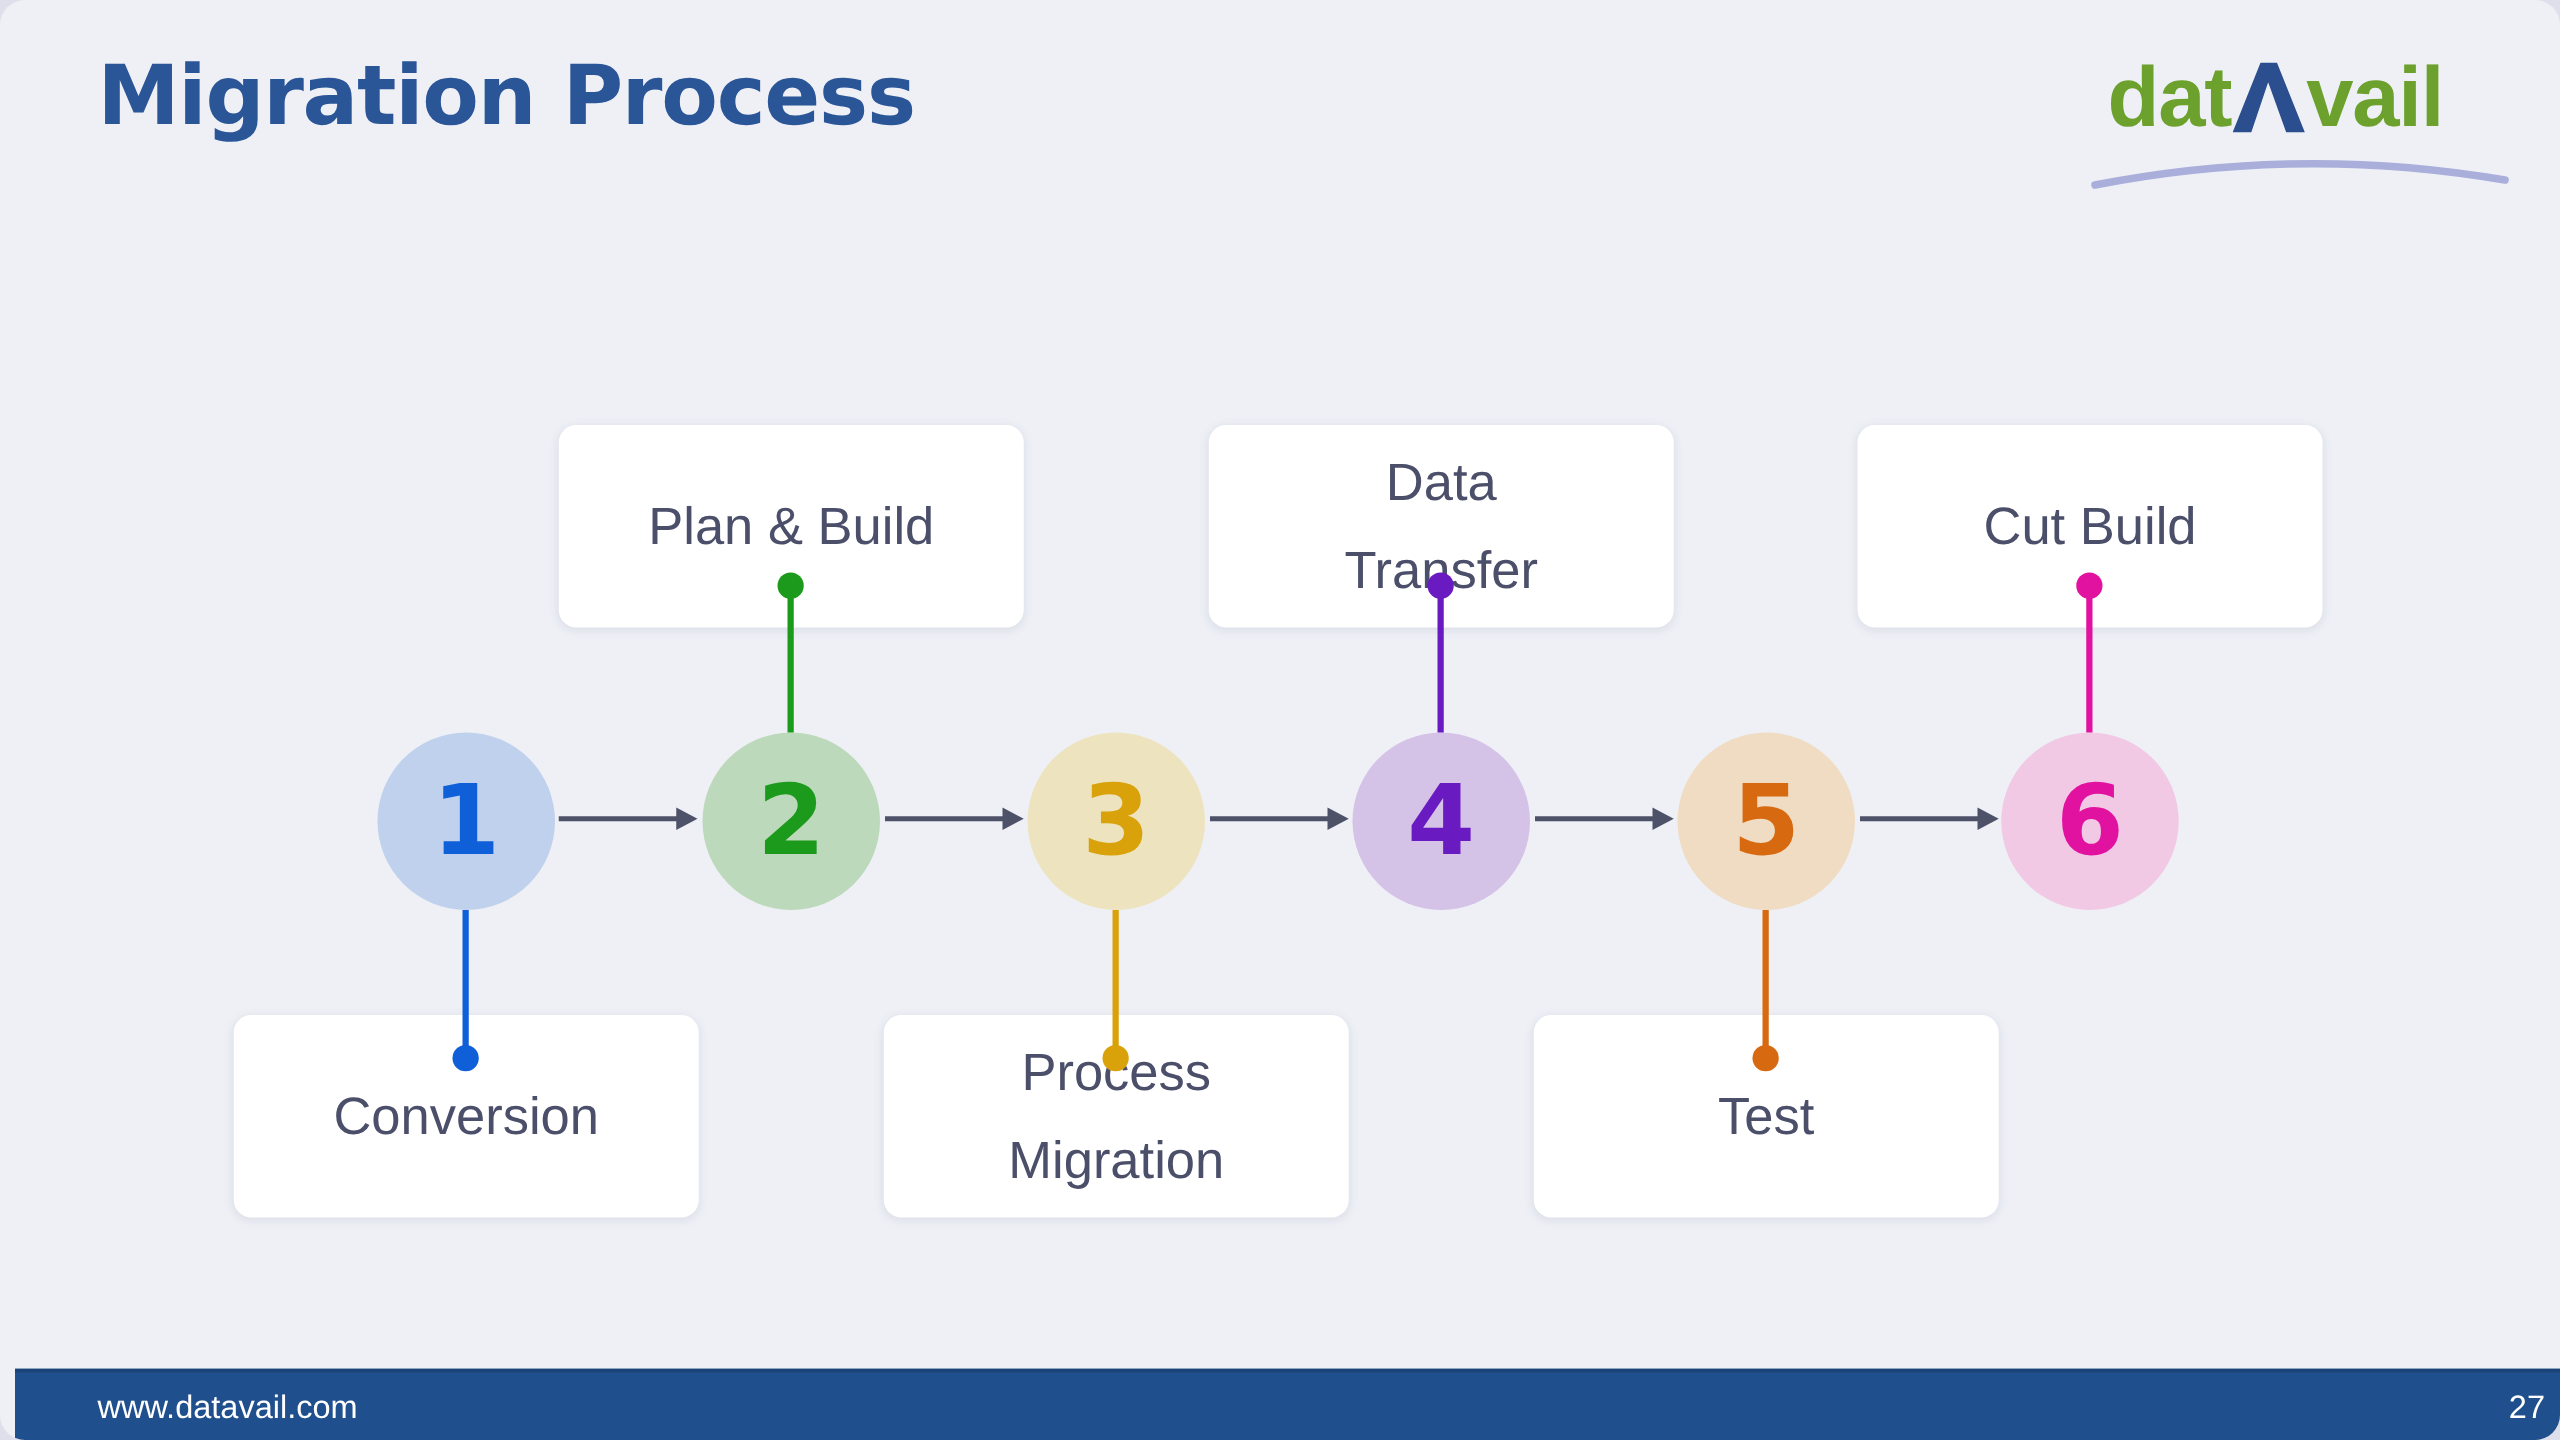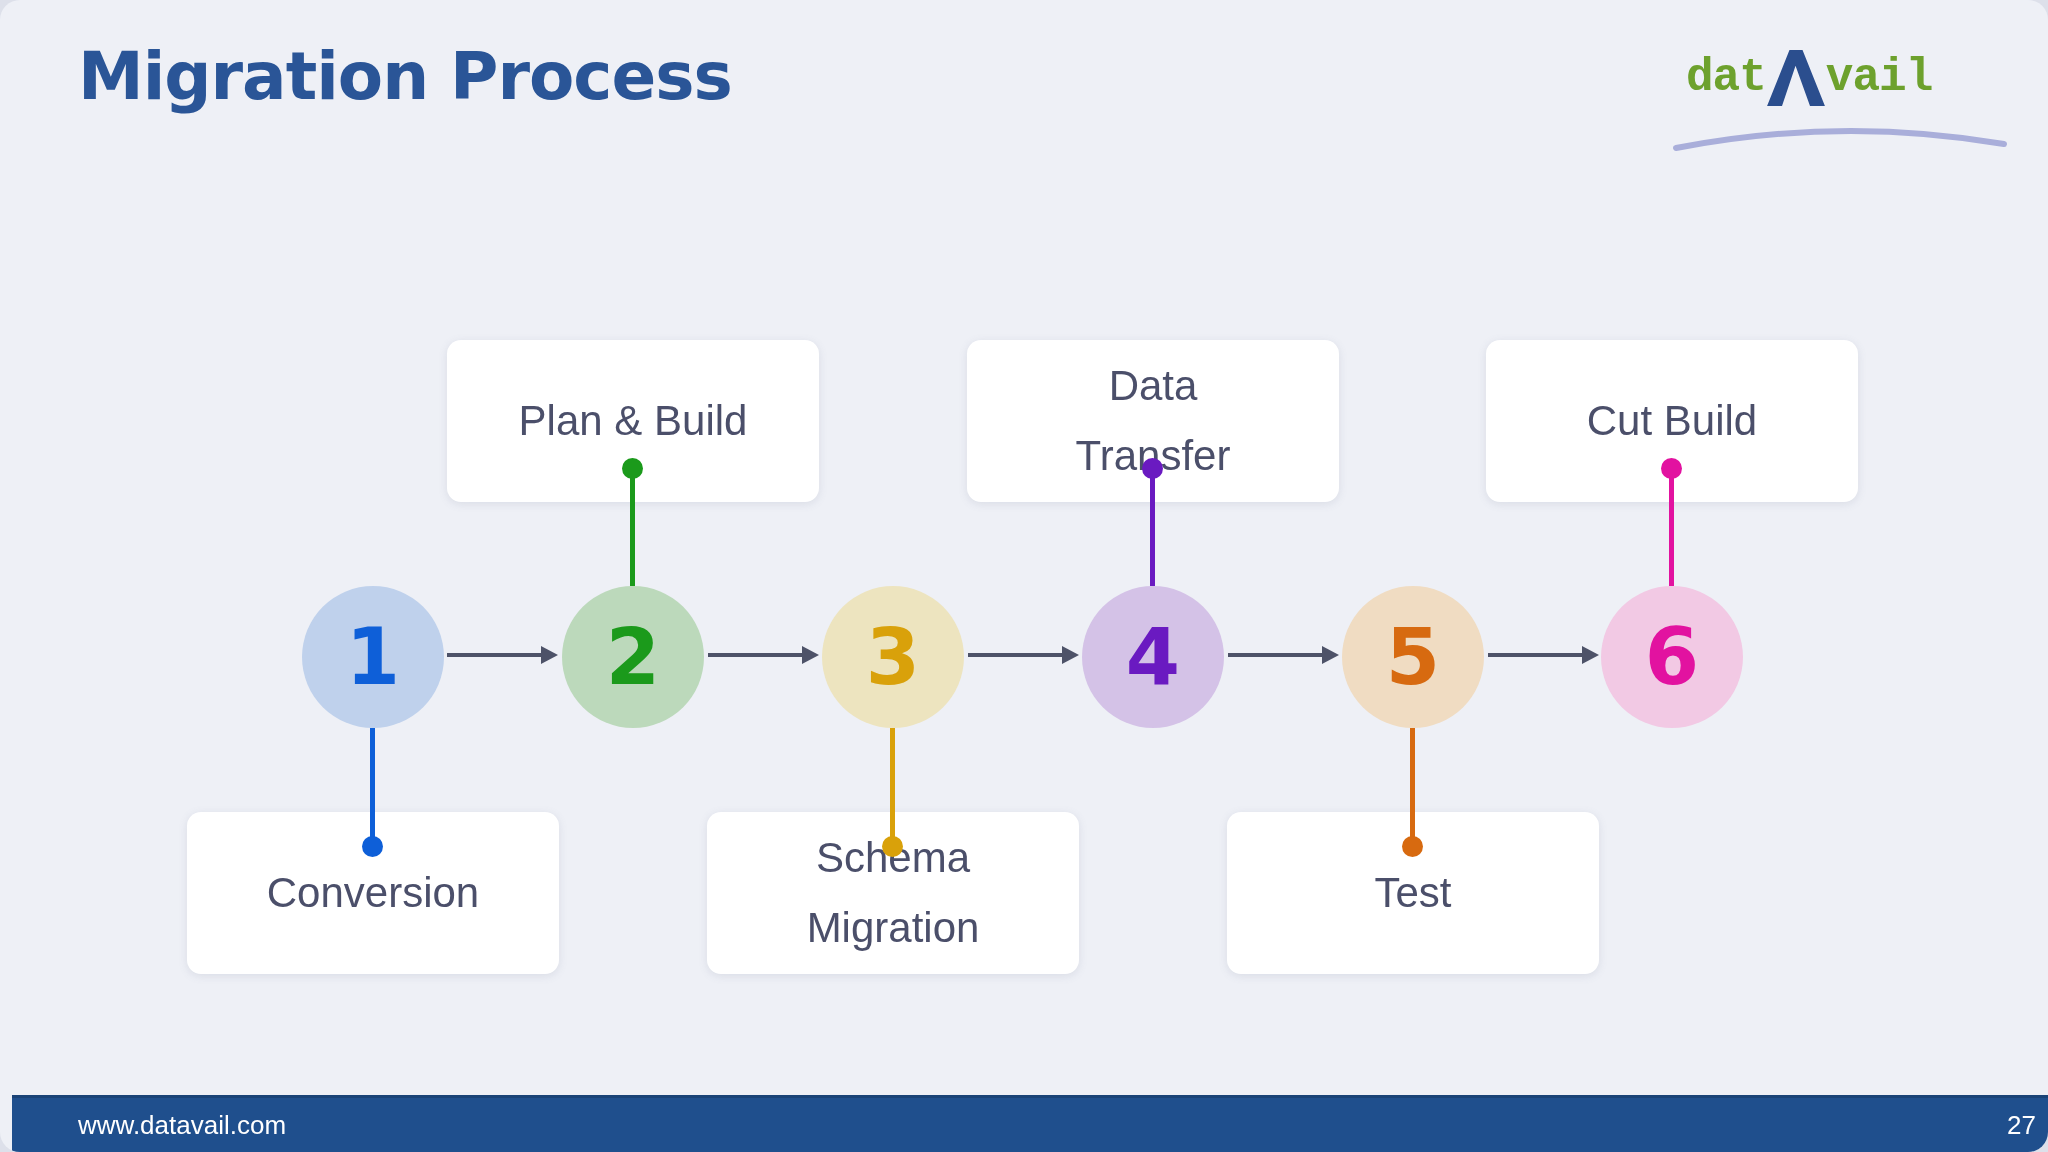--- a/index.html
+++ b/index.html
@@ -13,22 +13,22 @@
   .title{
     position:absolute;left:78px;top:38px;
     font-family:"DejaVu Sans","Liberation Sans",sans-serif;
     font-weight:bold;font-size:66px;letter-spacing:-1px;
     color:var(--title,#2A5597);
   }
   
   .logo{position:absolute;right:52px;top:40px;width:310px;height:100px;}
   .logo-row{position:absolute;left:0;top:0;display:flex;align-items:baseline;z-index:2;}
   .logo-txt{
-    font-family:Liberation Mono, monospace;
-    font-weight:bold;font-size:46px;line-height:76px;color:var(--logo-green,#6DA12D);
+    font-family:Liberation Sans, sans-serif;
+    font-weight:bold;font-size:68px;line-height:76px;color:var(--logo-green,#6DA12D);
     letter-spacing:-1px;
   }
   .logo-a{width:58px;height:56px;margin:0 1px;align-self:flex-end;position:relative;top:-10px;}
   .logo-swoosh{position:absolute;left:-14px;top:74px;z-index:1;}
   
   .step{position:absolute;top:0;width:372px;height:1152px;}
   .step-0{left:187px}.step-1{left:447px}.step-2{left:707px}.step-3{left:967px}.step-4{left:1227px}.step-5{left:1486px}
   .circle{
     position:absolute;left:115px;top:586px;width:142px;height:142px;border-radius:50%;
     background:var(--fill,#ccc);display:flex;align-items:center;justify-content:center;
@@ -118,21 +118,21 @@
     </div>
   </div>
 
   <div class="step step-2 pos-bottom" style="--accent: #D9A10A; --fill: #EDE4BF;">
     <div class="conn-line"></div>
     <div class="conn-dot"></div>
     <div class="circle">
       <span class="num">3</span>
     </div>
     <div class="card">
-      <span class="card-line">Schema</span>
+      <span class="card-line">Process</span>
       <span class="card-line">Migration</span>
     </div>
   </div>
 
   <div class="step step-3 pos-top" style="--accent: #6A1AC1; --fill: #D4C2E7;">
     <div class="conn-line"></div>
     <div class="conn-dot"></div>
     <div class="circle">
       <span class="num">4</span>
     </div>

